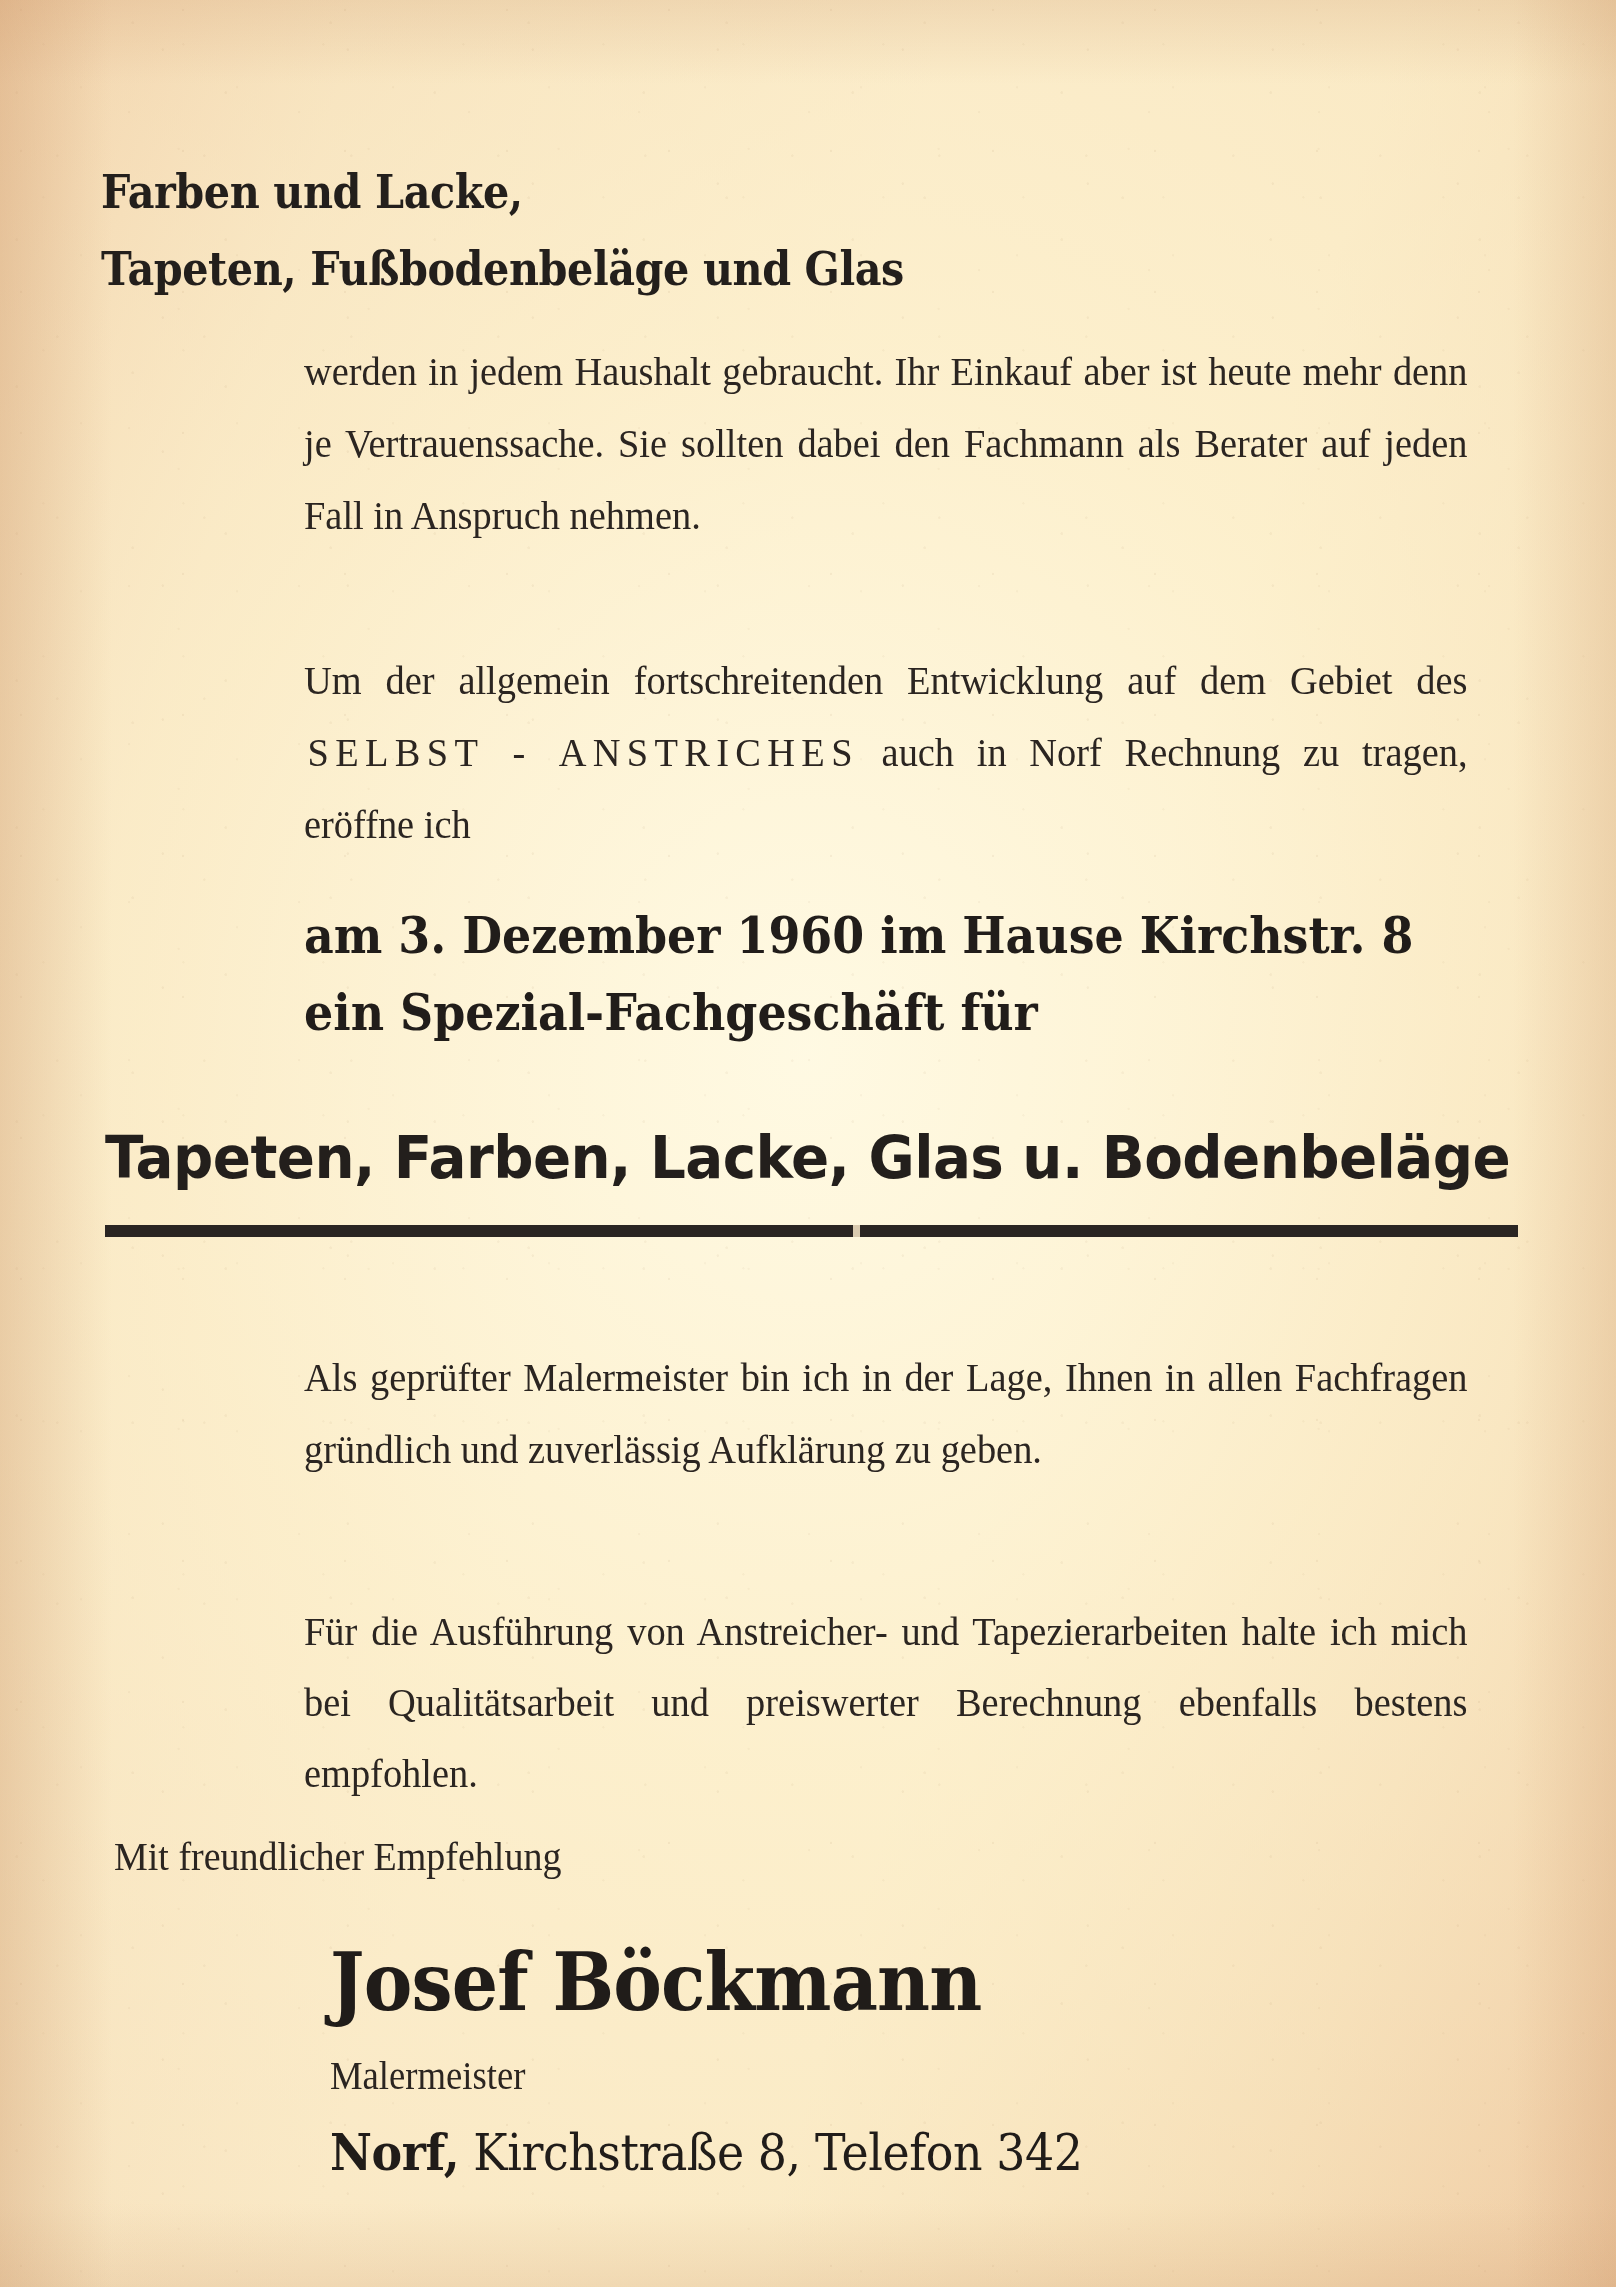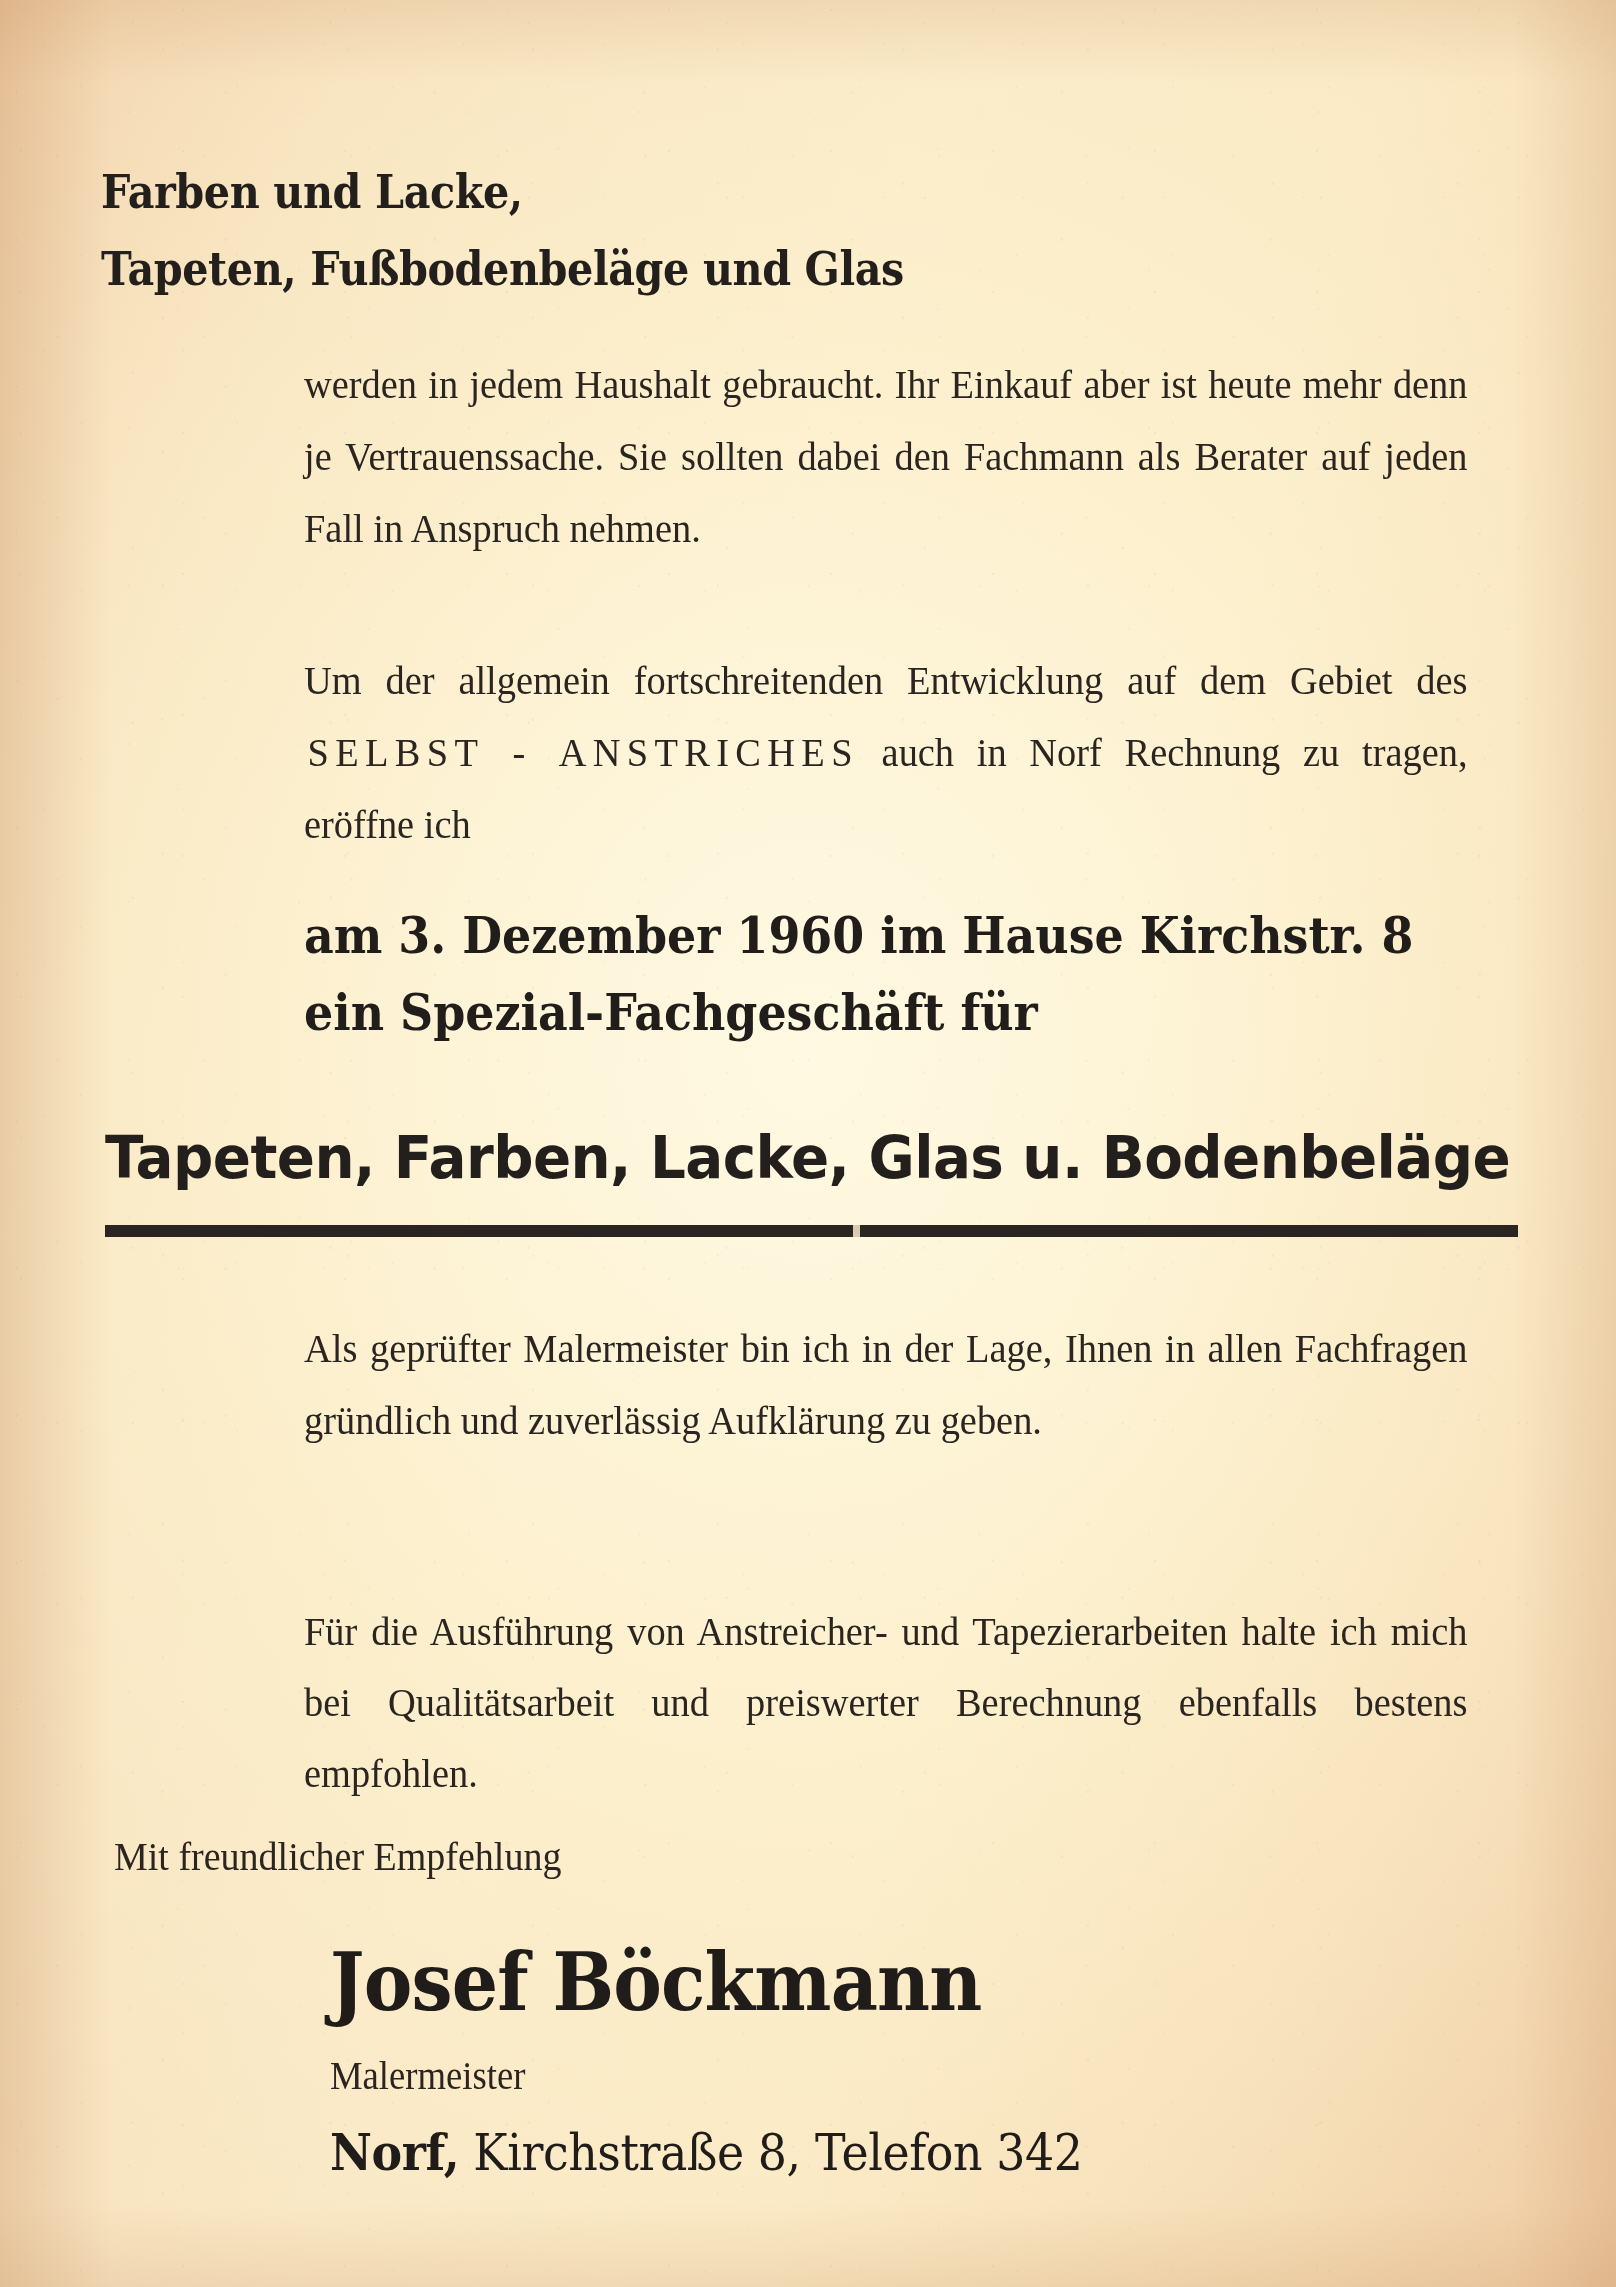--- a/index.html
+++ b/index.html
@@ -215,37 +215,37 @@
 <body>
 
 <div id="paper">
   <div id="content">
 
     <div class="head-block">
       <div class="head-line">Farben und Lacke,</div>
       <div class="head-line">Tapeten, Fußbodenbeläge und Glas</div>
     </div>
 
-    <div class="body-col" style="top:349px;">
+    <div class="body-col" style="top:336px;">
       <div class="para">werden in jedem Haushalt gebraucht. Ihr Einkauf aber ist heute mehr denn je Vertrauenssache. Sie sollten dabei den Fachmann als Berater auf jeden Fall in Anspruch nehmen.</div>
     </div>
 
     <div class="body-col" style="top:645px;">
       <div class="para"><span>Um der allgemein fortschreitenden Entwicklung auf dem Gebiet des </span><span class="spaced-caps">SELBST - ANSTRICHES</span><span> auch in Norf Rechnung zu tragen, eröffne ich</span></div>
     </div>
 
     <div class="announce" style="top:898px;">am 3. Dezember 1960 im Hause Kirchstr. 8</div>
     <div class="announce" style="top:975px;">ein Spezial-Fachgeschäft für</div>
 
     <div class="banner">Tapeten, Farben, Lacke, Glas u. Bodenbeläge</div>
     <div class="banner-rule">
       <span class="nick"></span>
     </div>
 
-    <div class="body-col" style="top:1313px;">
+    <div class="body-col" style="top:1342px;">
       <div class="para">Als geprüfter Malermeister bin ich in der Lage, Ihnen in allen Fachfragen gründlich und zuverlässig Aufklärung zu geben.</div>
     </div>
 
     <div class="body-col" style="top:1596px;">
       <div class="para tight">Für die Ausführung von Anstreicher- und Tapezierarbeiten halte ich mich bei Qualitätsarbeit und preiswerter Berechnung ebenfalls bestens empfohlen.</div>
     </div>
 
     <div class="closing">Mit freundlicher Empfehlung</div>
 
     <div class="signature-name">Josef Böckmann</div>

